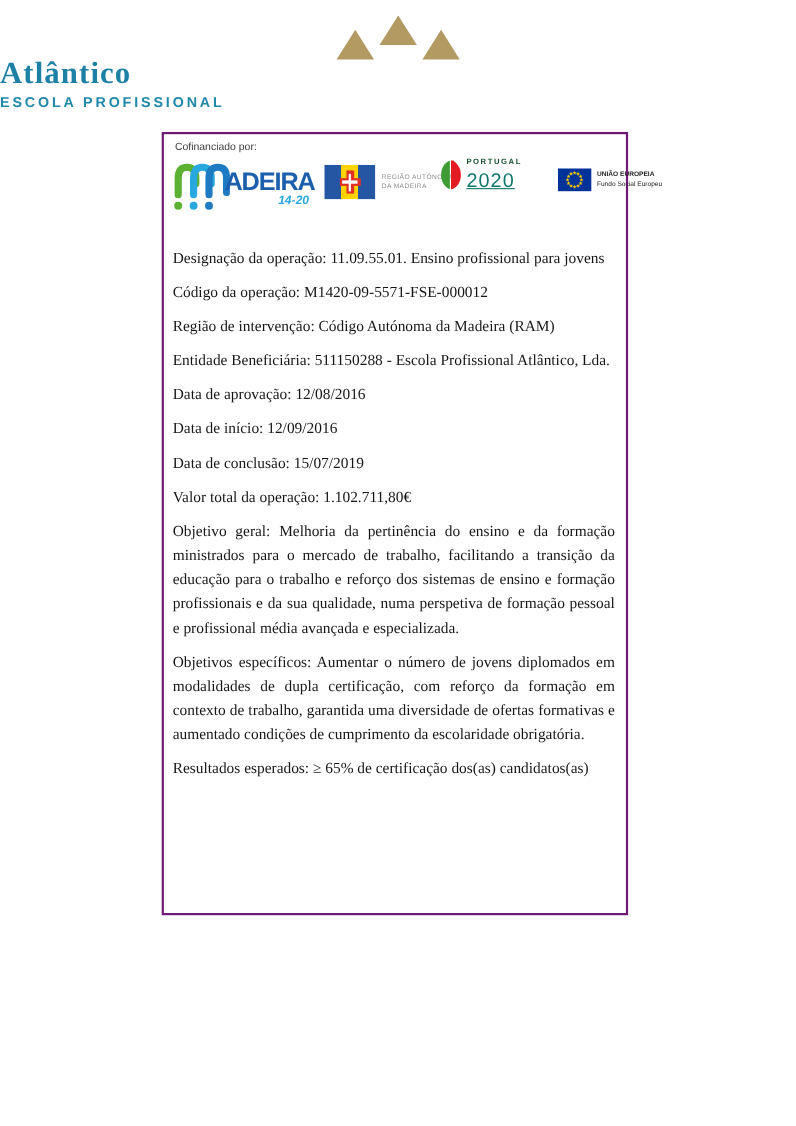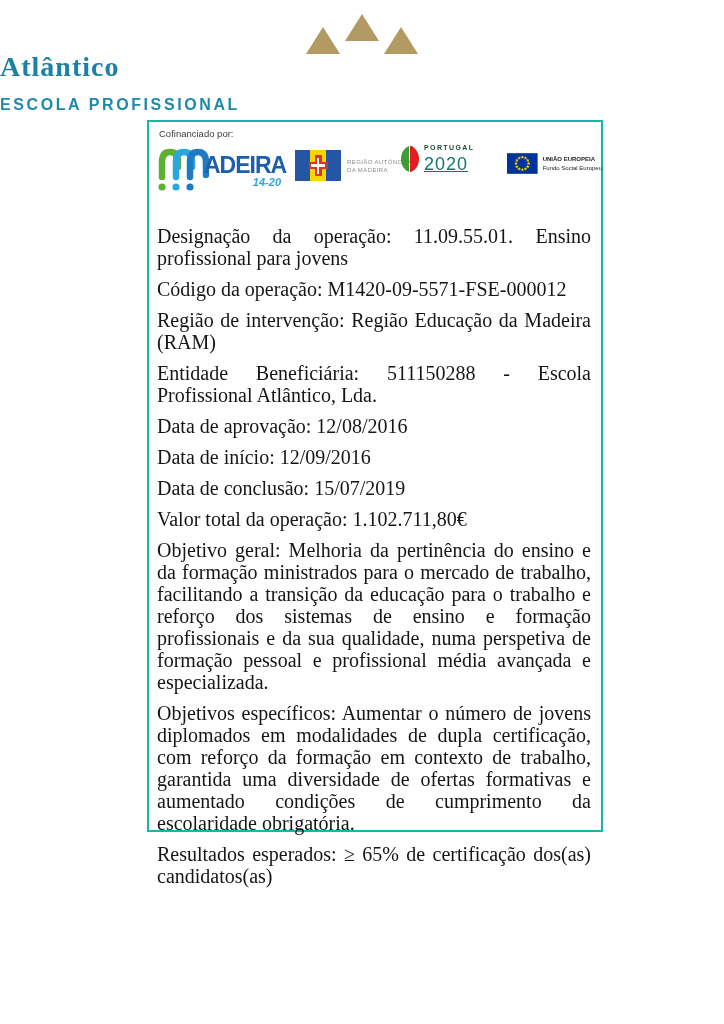--- a/index.html
+++ b/index.html
@@ -16,28 +16,28 @@
     width:0; height:0;
     border-left:17px solid transparent; border-right:17px solid transparent;
     border-bottom:27px solid #b29a62;
   }
   .tri.mid { transform:translateY(-13px); }
   .brand-name {
     font-family:"Liberation Serif", serif; font-size:28px; font-weight:bold;
     color:#1d81a6; letter-spacing:1px; line-height:30px; margin-top:-2px;
   }
   .brand-tagline {
-    font-family:"Liberation Sans", sans-serif; font-size:16px; font-weight:bold;
-    color:#2088aa; letter-spacing:2.6px; margin-top:14px;
+    font-family:"Liberation Sans", sans-serif; font-size:13px; font-weight:bold;
+    color:#2088aa; letter-spacing:2.6px; margin-top:3px;
   }
 
   
   .cofinance-box {
-    position:absolute; left:147px; top:120px; width:456px; height:712px;
-    border:2px solid #14b8a6; background:#fff;
+    position:absolute; left:147px; top:120px; width:424px; height:712px;
+    border:2px solid #701a75; background:#fff;
   }
   .cofinanced-label {
     position:absolute; top:6px; left:10px;
     font-family:"Liberation Sans", sans-serif; font-size:9.5px; color:#3c3c3c;
   }
 
   
   .logo-madeira { position:absolute; left:8px; top:22px; width:130px; height:56px; }
   .madeira-word {
     position:absolute; left:47px; top:8px;
@@ -72,21 +72,21 @@
   .pt-year { font-size:18px; line-height:24px; color:#0f766e; letter-spacing:1px; margin-top:1px;text-decoration:underline; }
 
   
   .logo-eu { position:absolute; left:358px; top:26px; display:flex; align-items:center; width:95px; overflow:hidden; }
   .eu-text { margin-left:5px; font-family:"Liberation Sans", sans-serif; font-size:6px; line-height:9px; color:#222; white-space:nowrap; }
   .eu-line1 { font-weight:bold; }
 
   
   .content {
     position:absolute; top:103px; left:8px; right:10px;
-    font-family:"Liberation Serif", serif; font-size:20px; line-height:22px;
+    font-family:"Liberation Serif", serif; font-size:14px; line-height:22px;
     color:#151515; text-align:justify;
   }
   .content p { margin:0 0 9px 0; }
   .content p.gap { }
 </style>
 </head>
 <body>
 
 <div class="page">
 
@@ -162,21 +162,21 @@
       </svg>
       <div class="eu-text">
         <div class="eu-line1">UNIÃO EUROPEIA</div>
         <div>Fundo Social Europeu</div>
       </div>
     </div>
 
     <div class="content">
       <p>Designação da operação: 11.09.55.01. Ensino profissional para jovens</p>
       <p>Código da operação: M1420-09-5571-FSE-000012</p>
-      <p>Região de intervenção: Região Educação da Madeira (RAM)</p>
+      <p>Região de intervenção: Código Autónoma da Madeira (RAM)</p>
       <p>Entidade Beneficiária: 511150288 - Escola Profissional Atlântico, Lda.</p>
       <p>Data de aprovação: 12/08/2016</p>
       <p>Data de início: 12/09/2016</p>
       <p>Data de conclusão: 15/07/2019</p>
       <p>Valor total da operação: 1.102.711,80€</p>
       <p>Objetivo geral: Melhoria da pertinência do ensino e da formação ministrados para o mercado de trabalho, facilitando a transição da educação para o trabalho e reforço dos sistemas de ensino e formação profissionais e da sua qualidade, numa perspetiva de formação pessoal e profissional média avançada e especializada.</p>
       <p class="gap">Objetivos específicos: Aumentar o número de jovens diplomados em modalidades de dupla certificação, com reforço da formação em contexto de trabalho, garantida uma diversidade de ofertas formativas e aumentado condições de cumprimento da escolaridade obrigatória.</p>
       <p class="gap">Resultados esperados: ≥ 65% de certificação dos(as) candidatos(as)</p>
     </div>
 

